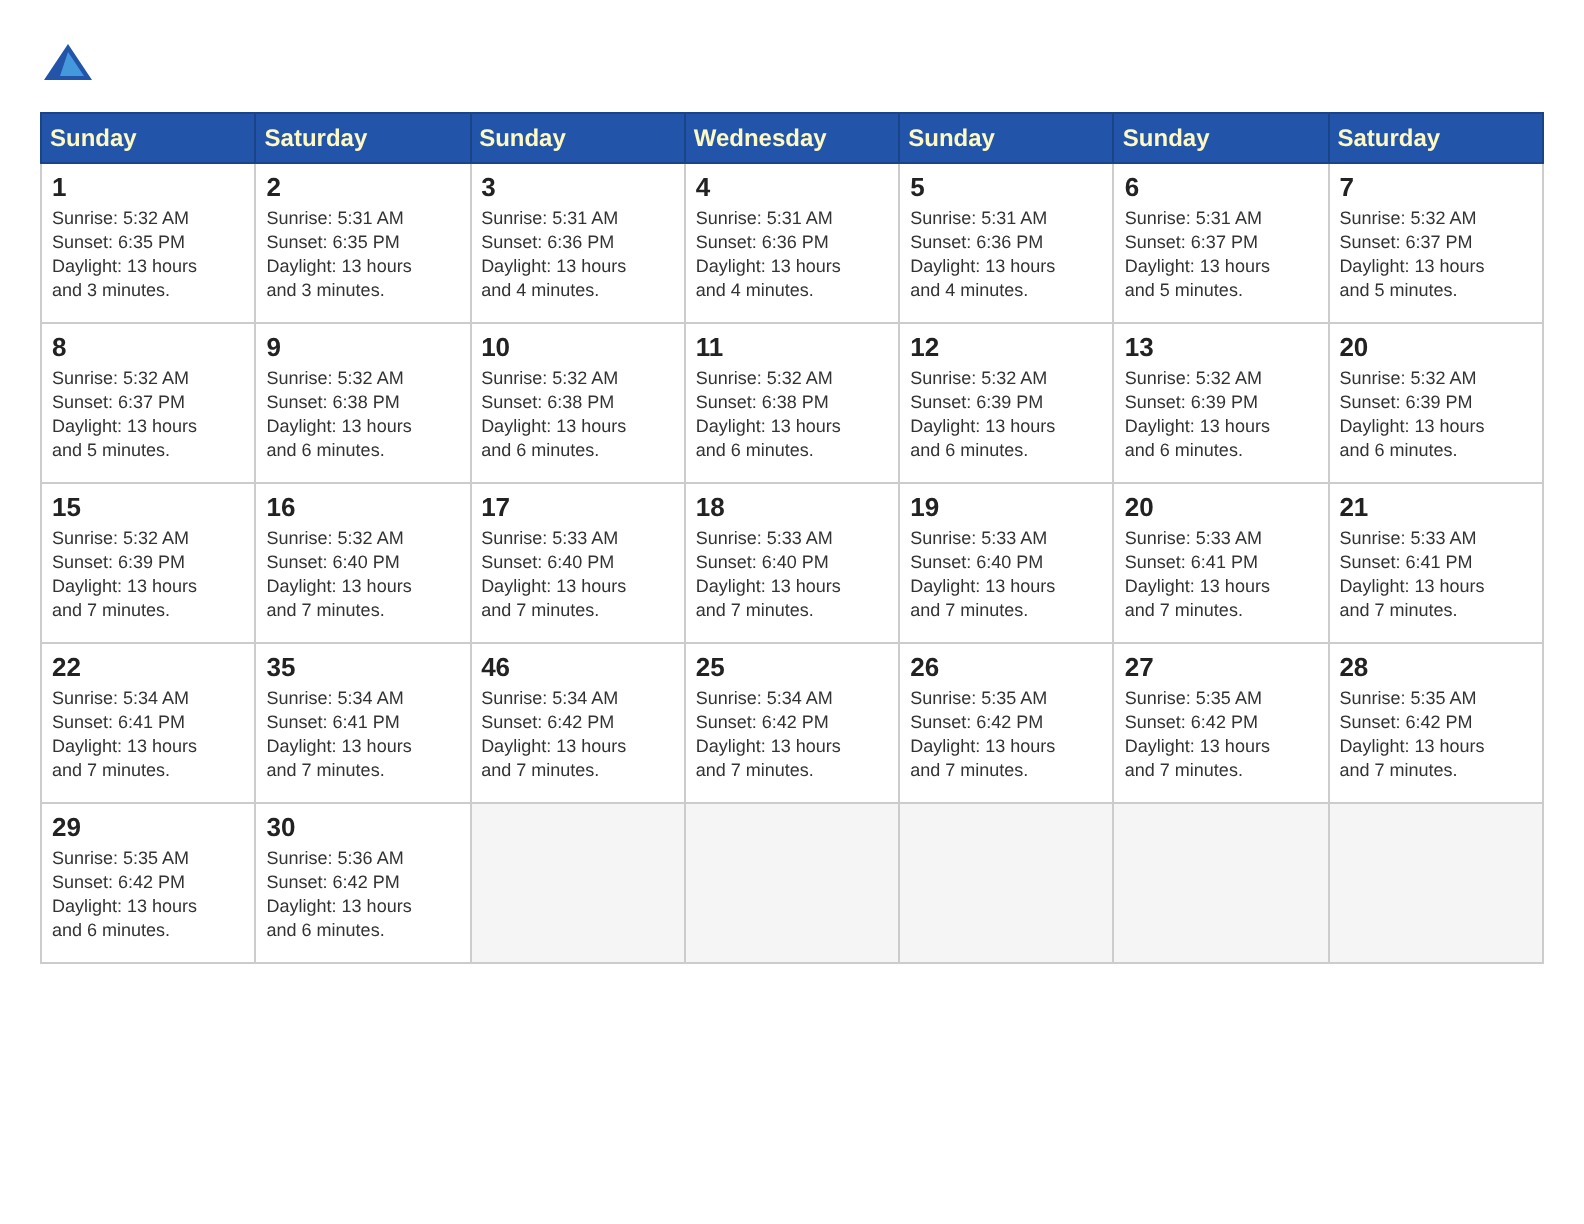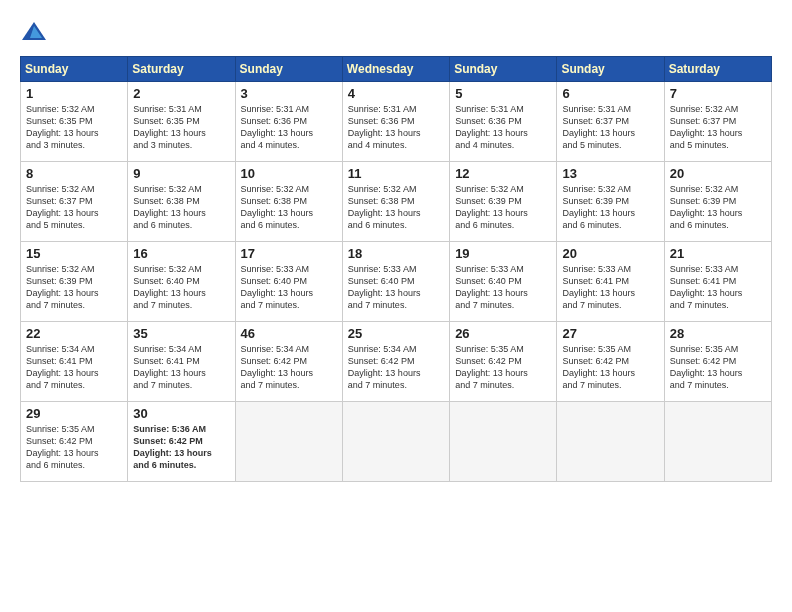--- a/index.html
+++ b/index.html
@@ -340,21 +340,21 @@
         <tr>
           <td>
             <span class="day-number">29</span>
             <div class="cell-info" style="white-space: pre-line;">Sunrise: 5:35 AM
 Sunset: 6:42 PM
 Daylight: 13 hours
 and 6 minutes.</div>
           </td>
           <td>
             <span class="day-number">30</span>
-            <div class="cell-info" style="white-space: pre-line; font-weight: bold;">Sunrise: 5:36 AM
+            <div class="cell-info" style="white-space: pre-line;">Sunrise: 5:36 AM
 Sunset: 6:42 PM
 Daylight: 13 hours
 and 6 minutes.</div>
           </td>
           <td class="empty"></td>
           <td class="empty"></td>
           <td class="empty"></td>
           <td class="empty"></td>
           <td class="empty"></td>
         </tr>

